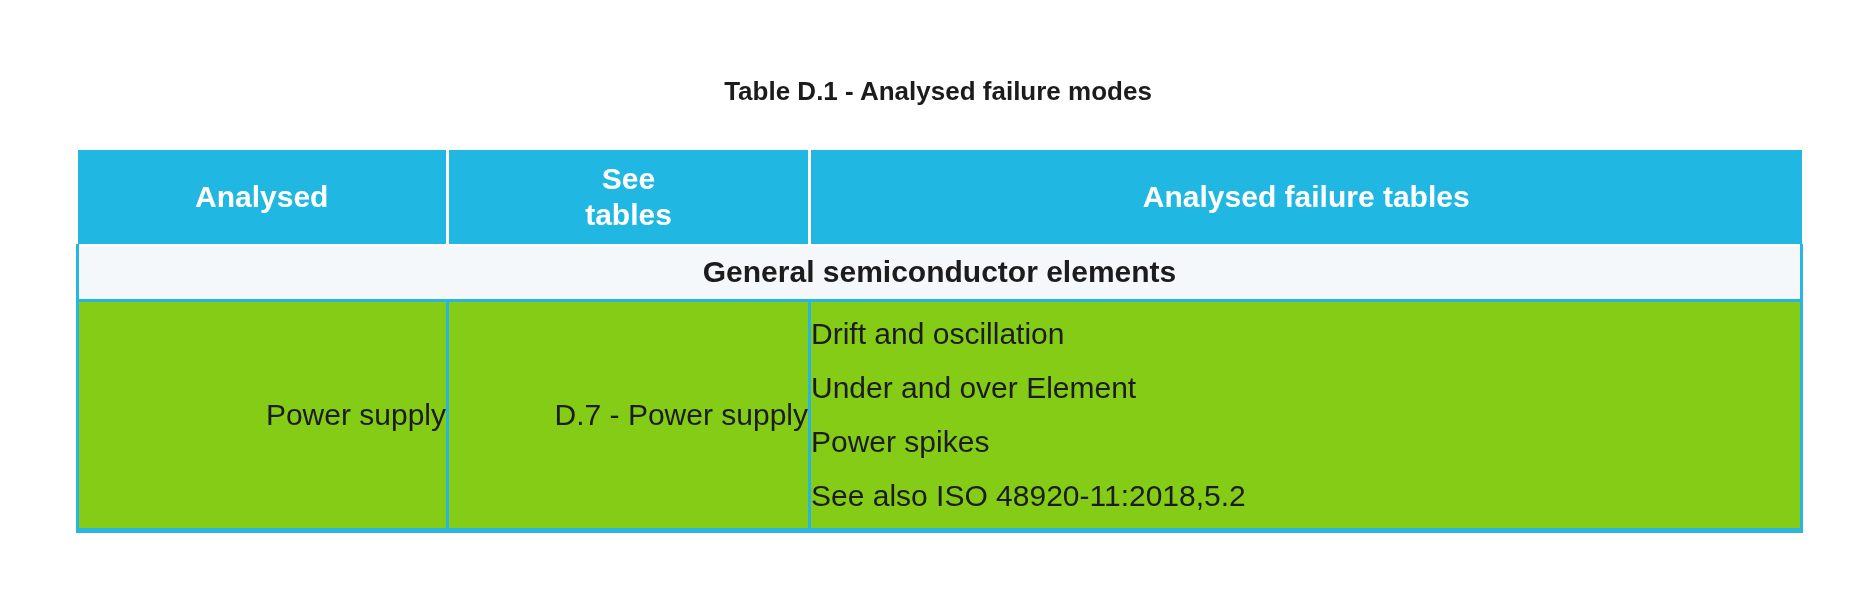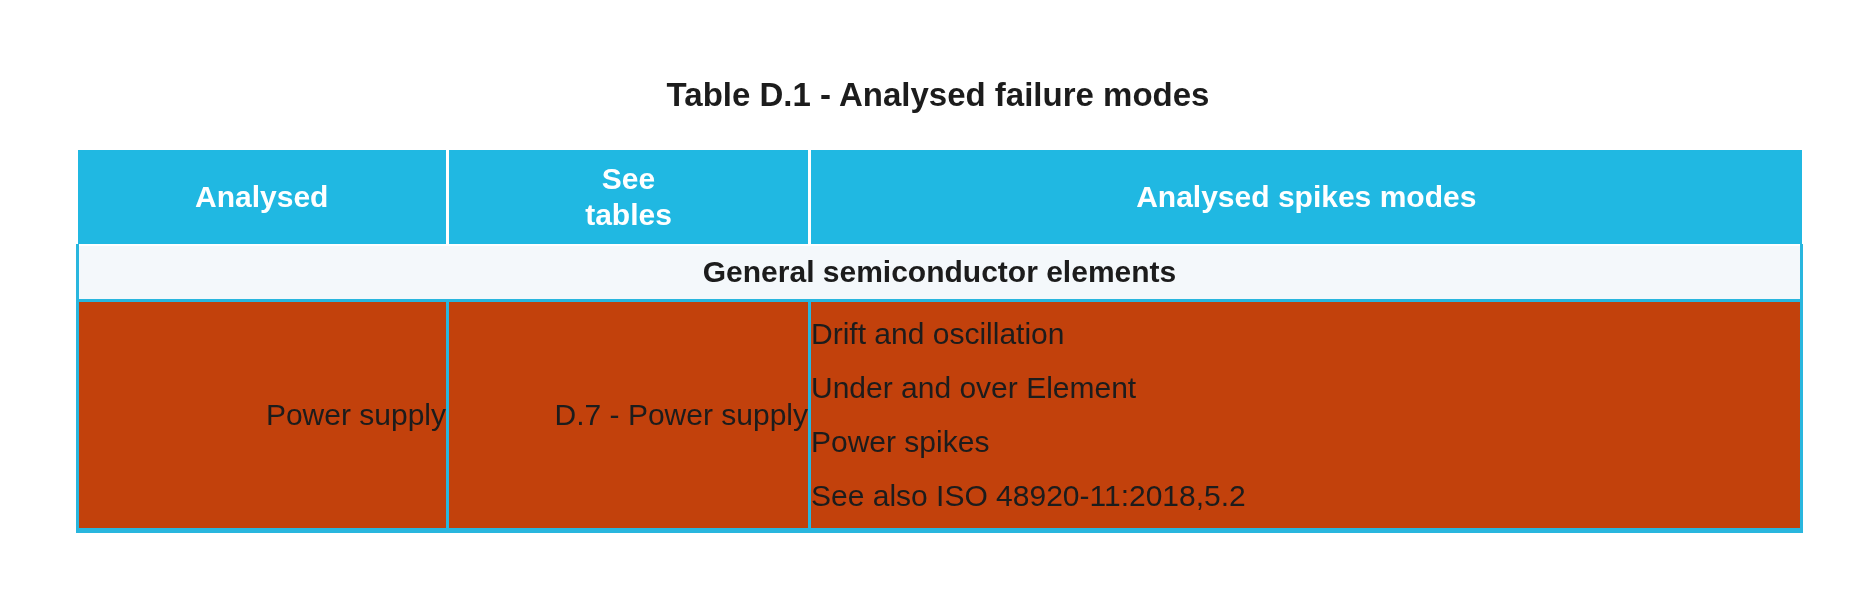--- a/index.html
+++ b/index.html
@@ -22,21 +22,21 @@
     font-family: "Liberation Sans", sans-serif;
     color: var(--text);
     overflow: hidden;
   }
   .doc-title {
     position: absolute;
     top: 76px;
     left: 0;
     width: 1876px;
     text-align: center;
-    font-size: 33px;
+    font-size: 26px;
     font-weight: bold;
     color: var(--text);
   }
   table.fm-table {
     position: absolute;
     left: 76px;
     top: 150px;
     width: 1724px;
     border-collapse: collapse;
     table-layout: fixed;
@@ -75,21 +75,21 @@
     border-top: 2px solid #FFFFFF;
     border-bottom: 3px solid var(--border);
     border-left: 3px solid var(--border);
     border-right: 3px solid var(--border);
     padding: 0;
     margin-top: 32px;
   }
 
   
   tr.data-row td {
-    background: #c2410c;
+    background: #84cc16;
     height: 230px;
     font-size: 30px;
     color: var(--text);
     border-left: 3px solid var(--border);
     border-right: 3px solid var(--border);
     border-bottom: 5px solid var(--border);
     padding: 0;
     vertical-align: middle;
   }
   td.cell-center {
@@ -113,21 +113,21 @@
   <colgroup>
     <col class="col-element">
     <col class="col-see">
     <col class="col-modes">
   </colgroup>
   <thead>
     <tr class="head-row">
       <th class="divided">Analysed</th>
       <th class="divided">See
 tables</th>
-      <th>Analysed spikes modes</th>
+      <th>Analysed failure tables</th>
     </tr>
   </thead>
   <tbody>
     <tr>
       <td class="section-cell" colspan="3">General semiconductor elements</td>
     </tr>
     <tr class="data-row">
       <td class="cell-center">Power supply</td>
       <td class="cell-center">D.7 - Power supply</td>
       <td class="cell-modes">

